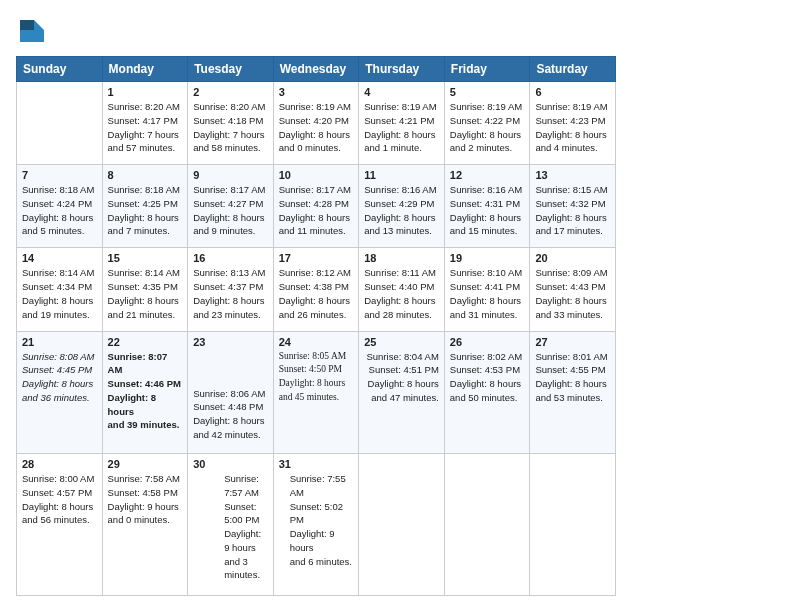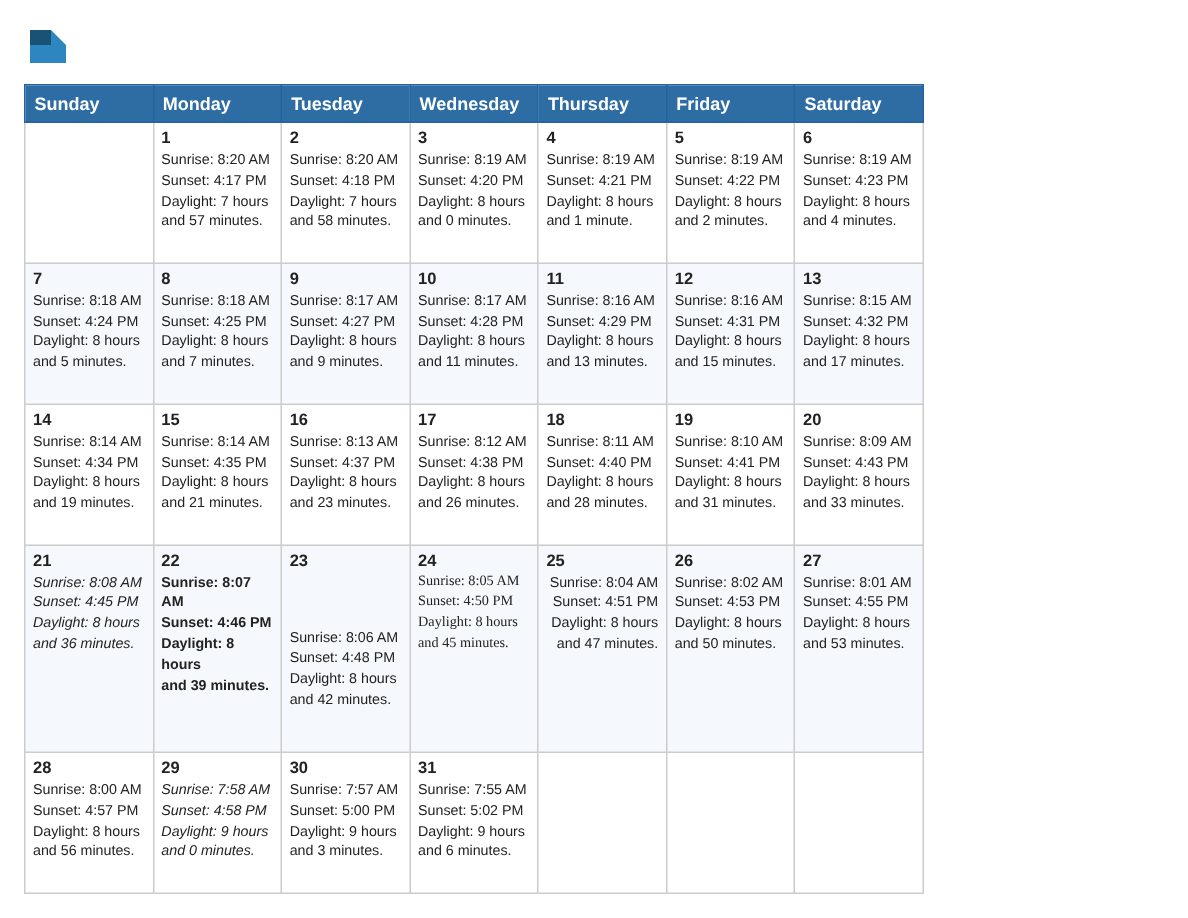--- a/index.html
+++ b/index.html
@@ -329,35 +329,35 @@
         <tr>
           <td>
             <div class="day-number">28</div>
             <div class="day-detail" style="white-space: pre-line;">Sunrise: 8:00 AM
 Sunset: 4:57 PM
 Daylight: 8 hours
 and 56 minutes.</div>
           </td>
           <td>
             <div class="day-number">29</div>
-            <div class="day-detail" style="white-space: pre-line; font-style: italic;">Sunrise: 7:58 AM
+            <div class="day-detail" style="white-space: pre-line;">Sunrise: 7:58 AM
 Sunset: 4:58 PM
 Daylight: 9 hours
 and 0 minutes.</div>
           </td>
           <td>
             <div class="day-number">30</div>
-            <div class="day-detail" style="white-space: pre-line;">Sunrise: 7:57 AM
+            <div class="day-detail" style="white-space: pre-line; margin-left: 31px;">Sunrise: 7:57 AM
 Sunset: 5:00 PM
 Daylight: 9 hours
 and 3 minutes.</div>
           </td>
           <td>
             <div class="day-number">31</div>
-            <div class="day-detail" style="white-space: pre-line;">Sunrise: 7:55 AM
+            <div class="day-detail" style="white-space: pre-line; margin-left: 11px;">Sunrise: 7:55 AM
 Sunset: 5:02 PM
 Daylight: 9 hours
 and 6 minutes.</div>
           </td>
           <td class="empty-cell"></td>
           <td class="empty-cell"></td>
           <td class="empty-cell"></td>
         </tr>
       </tbody>
   </table>

